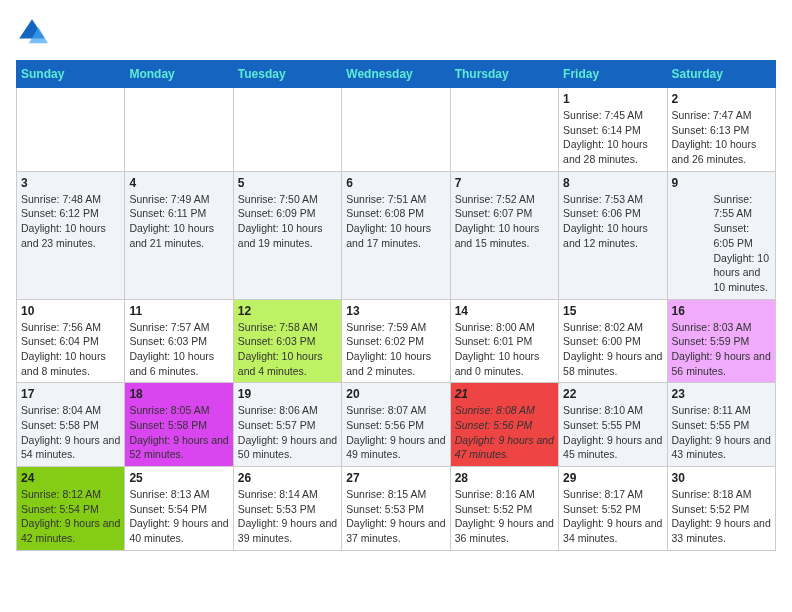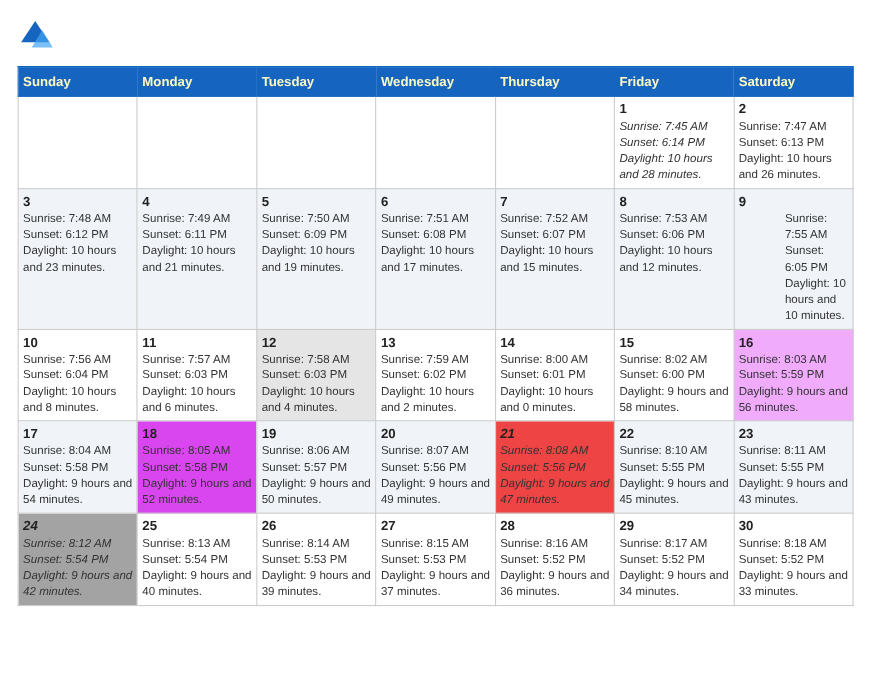--- a/index.html
+++ b/index.html
@@ -44,21 +44,21 @@
       font-size: 16px;
       color: #555;
     }
     .calendar {
       width: 100%;
       border-collapse: collapse;
       font-size: 11px;
     }
     .calendar th {
       background: #1565c0;
-      color: #fef9c3;
+      color: #5eead4;
       padding: 6px 4px;
       text-align: left;
       font-size: 12px;
       border: 1px solid #1565c0;
     }
     .calendar td {
       border: 1px solid #ccc;
       vertical-align: top;
       padding: 4px;
       width: calc(100% / 7);
@@ -120,21 +120,21 @@
   </thead>
   <tbody id="calendar-body">
   <tr>
         <td class="empty-cell" style="background: rgb(255, 255, 255);"></td>
         <td class="empty-cell" style="background: rgb(255, 255, 255);"></td>
         <td class="empty-cell" style="background: rgb(255, 255, 255);"></td>
         <td class="empty-cell" style="background: rgb(255, 255, 255);"></td>
         <td class="empty-cell" style="background: rgb(255, 255, 255);"></td>
         <td style="background: rgb(255, 255, 255);">
           <div class="day-number">1</div>
-          <div class="day-info" style="white-space: pre-line; font-style: italic;">Sunrise: 7:45 AM
+          <div class="day-info" style="white-space: pre-line;">Sunrise: 7:45 AM
 Sunset: 6:14 PM
 Daylight: 10 hours and 28 minutes.</div>
         </td>
         <td style="background: rgb(255, 255, 255);">
           <div class="day-number">2</div>
           <div class="day-info" style="white-space: pre-line;">Sunrise: 7:47 AM
 Sunset: 6:13 PM
 Daylight: 10 hours and 26 minutes.</div>
         </td>
       </tr>
@@ -188,21 +188,21 @@
           <div class="day-info" style="white-space: pre-line;">Sunrise: 7:56 AM
 Sunset: 6:04 PM
 Daylight: 10 hours and 8 minutes.</div>
         </td>
         <td style="background: rgb(255, 255, 255);">
           <div class="day-number">11</div>
           <div class="day-info" style="white-space: pre-line;">Sunrise: 7:57 AM
 Sunset: 6:03 PM
 Daylight: 10 hours and 6 minutes.</div>
         </td>
-        <td style="background: #e5e5e5;">
+        <td style="background: #bef264;">
           <div class="day-number">12</div>
           <div class="day-info" style="white-space: pre-line;">Sunrise: 7:58 AM
 Sunset: 6:03 PM
 Daylight: 10 hours and 4 minutes.</div>
         </td>
         <td style="background: rgb(255, 255, 255); margin-top: 32px;">
           <div class="day-number">13</div>
           <div class="day-info" style="white-space: pre-line;">Sunrise: 7:59 AM
 Sunset: 6:02 PM
 Daylight: 10 hours and 2 minutes.</div>
@@ -264,21 +264,21 @@
 Daylight: 9 hours and 45 minutes.</div>
         </td>
         <td style="background: rgb(240, 244, 248);">
           <div class="day-number">23</div>
           <div class="day-info" style="white-space: pre-line;">Sunrise: 8:11 AM
 Sunset: 5:55 PM
 Daylight: 9 hours and 43 minutes.</div>
         </td>
       </tr>
       <tr>
-        <td style="background: #a3a3a3; font-style: italic;">
+        <td style="background: #84cc16;">
           <div class="day-number">24</div>
           <div class="day-info" style="white-space: pre-line;">Sunrise: 8:12 AM
 Sunset: 5:54 PM
 Daylight: 9 hours and 42 minutes.</div>
         </td>
         <td style="background: rgb(255, 255, 255);">
           <div class="day-number">25</div>
           <div class="day-info" style="white-space: pre-line;">Sunrise: 8:13 AM
 Sunset: 5:54 PM
 Daylight: 9 hours and 40 minutes.</div>

